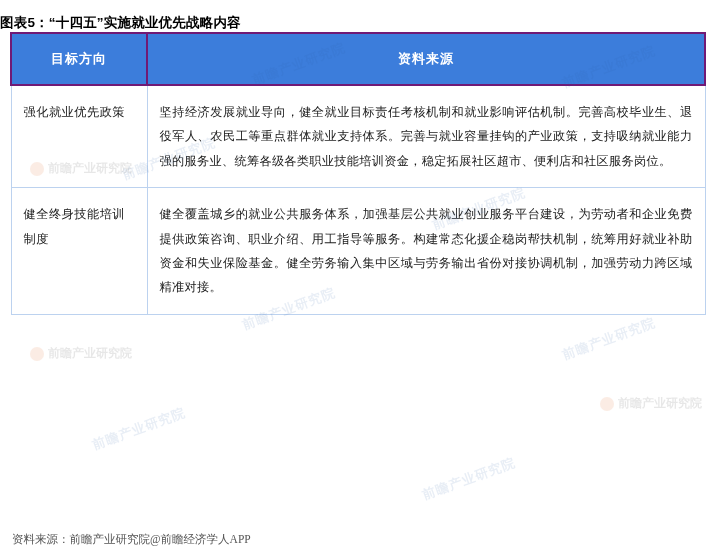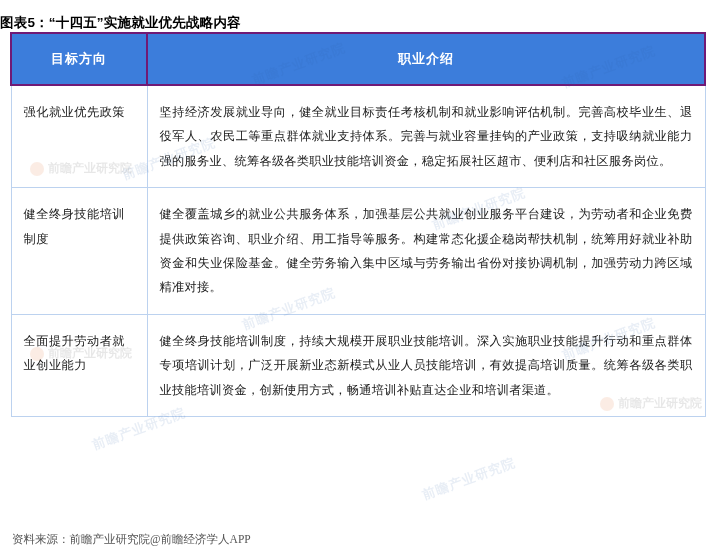--- a/index.html
+++ b/index.html
@@ -127,35 +127,31 @@
 
 <div class="page">
 
   <div class="title">图表5：“十四五”实施就业优先战略内容</div>
 
   <div class="table-wrap">
     <table class="main-table">
       <thead>
         <tr>
           <th class="col-dir">目标方向</th>
-          <th>职业介绍</th>
+          <th>资料来源</th>
         </tr>
       </thead>
       <tbody>
         <tr>
           <td class="dir-cell">强化就业优先政策</td>
           <td class="content-cell">坚持经济发展就业导向，健全就业目标责任考核机制和就业影响评估机制。完善高校毕业生、退役军人、农民工等重点群体就业支持体系。完善与就业容量挂钩的产业政策，支持吸纳就业能力强的服务业、统筹各级各类职业技能培训资金，稳定拓展社区超市、便利店和社区服务岗位。</td>
         </tr>
         <tr>
           <td class="dir-cell">健全终身技能培训制度</td>
           <td class="content-cell">健全覆盖城乡的就业公共服务体系，加强基层公共就业创业服务平台建设，为劳动者和企业免费提供政策咨询、职业介绍、用工指导等服务。构建常态化援企稳岗帮扶机制，统筹用好就业补助资金和失业保险基金。健全劳务输入集中区域与劳务输出省份对接协调机制，加强劳动力跨区域精准对接。</td>
-        </tr>
-        <tr>
-          <td class="dir-cell">全面提升劳动者就业创业能力</td>
-          <td class="content-cell">健全终身技能培训制度，持续大规模开展职业技能培训。深入实施职业技能提升行动和重点群体专项培训计划，广泛开展新业态新模式从业人员技能培训，有效提高培训质量。统筹各级各类职业技能培训资金，创新使用方式，畅通培训补贴直达企业和培训者渠道。</td>
         </tr>
       </tbody>
     </table>
   </div>
 
   <div class="wm" style="left:250px; top:55px;">前瞻产业研究院</div>
   <div class="wm" style="left:560px; top:58px;">前瞻产业研究院</div>
   <div class="wm" style="left:120px; top:150px;">前瞻产业研究院</div>
   <div class="wm" style="left:430px; top:200px;">前瞻产业研究院</div>
   <div class="wm" style="left:240px; top:300px;">前瞻产业研究院</div>

